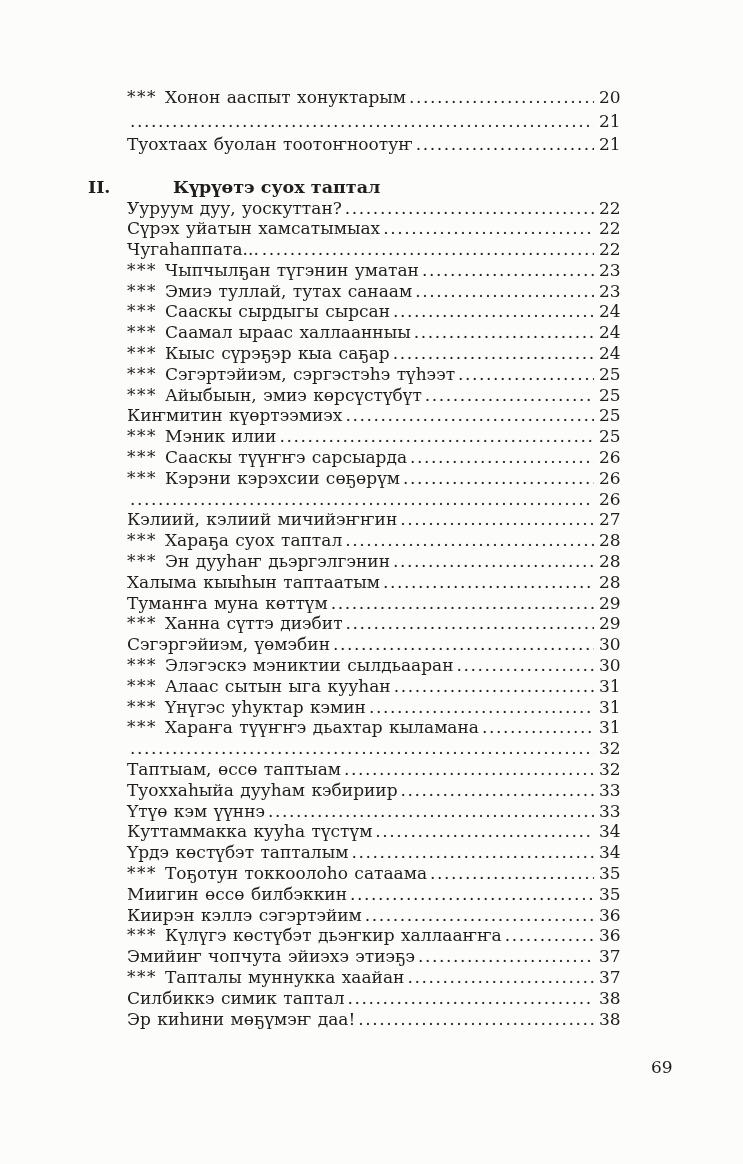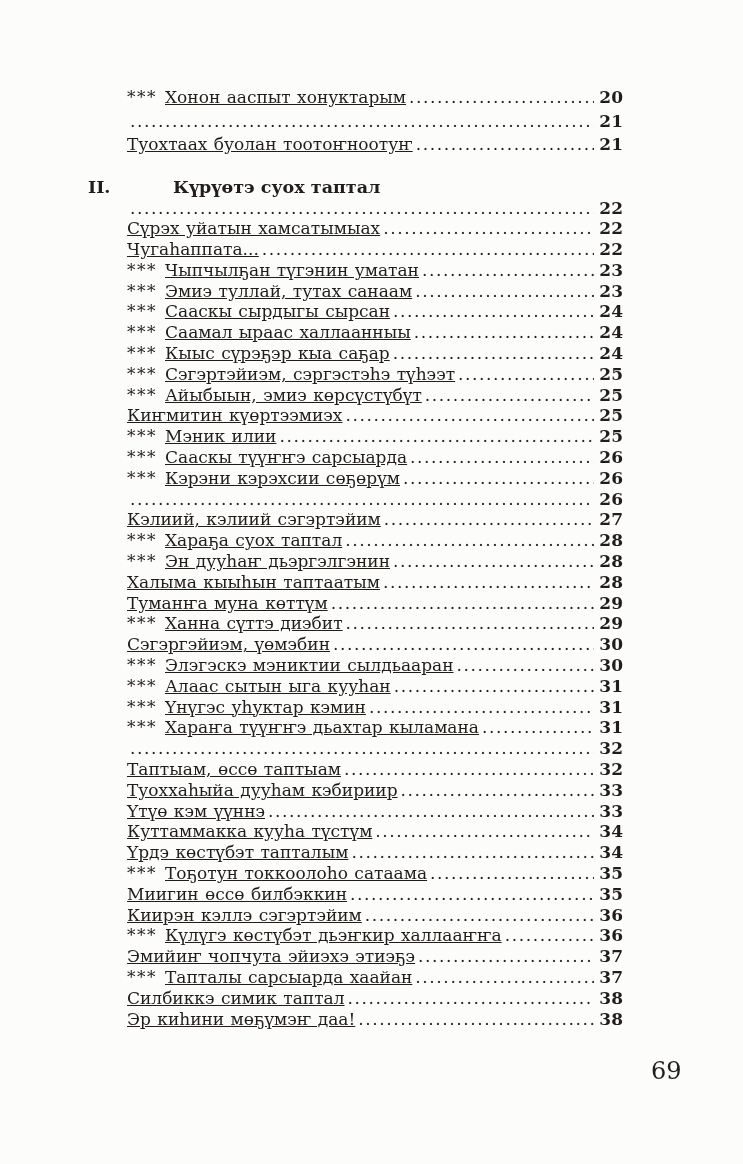--- a/index.html
+++ b/index.html
@@ -23,54 +23,51 @@
     white-space:nowrap;
   }
   .toc-top .toc-row{height:23.5px;}
   .toc-main .toc-row{height:20.8px;}
   .stars{
     letter-spacing:1.5px;
     margin-right:8px;
   }
   .title{
     word-spacing:1px;
-    text-decoration:underline;
   }
   .leader{
     flex:1;
     overflow:hidden;
     white-space:nowrap;
     letter-spacing:1.6px;
     margin-left:3px;
     min-width:10px;
   }
   .pnum{
     min-width:24px;
-    text-align:right;
     padding-left:5px;
-    font-weight:bold;
   }
   .section-header{
     display:flex;
     margin-left:-39px;
     margin-top:19px;
     height:21px;
     font-weight:bold;
     font-size:17.5px;
     align-items:baseline;
     white-space:nowrap;
     gap:46px;
   }
   .section-numeral{
     width:39px;
   }
   .folio{
     position:absolute;
     left:651px;top:1057px;
-    font-size:24px;
+    font-size:17px;
   }
 </style>
 </head>
 <body>
 
 <div class="page">
 
   <div class="toc">
 
     <div class="toc-top" id="toc-top">
@@ -96,20 +93,21 @@
 </div>
 
     <div class="section-header">
       <span class="section-numeral">II.</span>
       <span class="section-title">Күрүөтэ суох таптал</span>
     </div>
 
     <div class="toc-main" id="toc-main">
   <div class="toc-row">
 
+    <span class="title">Ууруум дуу, уоскуттан?</span>
     <span class="leader">..........................................................................................</span>
     <span class="pnum">22</span>
   </div>
 
   <div class="toc-row">
 
     <span class="title">Сүрэх уйатын хамсатымыах</span>
     <span class="leader">..........................................................................................</span>
     <span class="pnum">22</span>
   </div>
@@ -199,21 +197,21 @@
   </div>
 
   <div class="toc-row">
 
     <span class="leader">..........................................................................................</span>
     <span class="pnum">26</span>
   </div>
 
   <div class="toc-row">
 
-    <span class="title">Кэлиий, кэлиий сэгэртэйим</span>
+    <span class="title">Кэлиий, кэлиий мичийэҥҥин</span>
     <span class="leader">..........................................................................................</span>
     <span class="pnum">27</span>
   </div>
 
   <div class="toc-row">
     <span class="stars">***</span>
     <span class="title">Хараҕа суох таптал</span>
     <span class="leader">..........................................................................................</span>
     <span class="pnum">28</span>
   </div>
@@ -352,21 +350,21 @@
 
   <div class="toc-row">
 
     <span class="title">Эмийиҥ чопчута эйиэхэ этиэҕэ</span>
     <span class="leader">..........................................................................................</span>
     <span class="pnum">37</span>
   </div>
 
   <div class="toc-row">
     <span class="stars">***</span>
-    <span class="title">Тапталы сарсыарда хаайан</span>
+    <span class="title">Тапталы муннукка хаайан</span>
     <span class="leader">..........................................................................................</span>
     <span class="pnum">37</span>
   </div>
 
   <div class="toc-row">
 
     <span class="title">Силбиккэ симик таптал</span>
     <span class="leader">..........................................................................................</span>
     <span class="pnum">38</span>
   </div>

